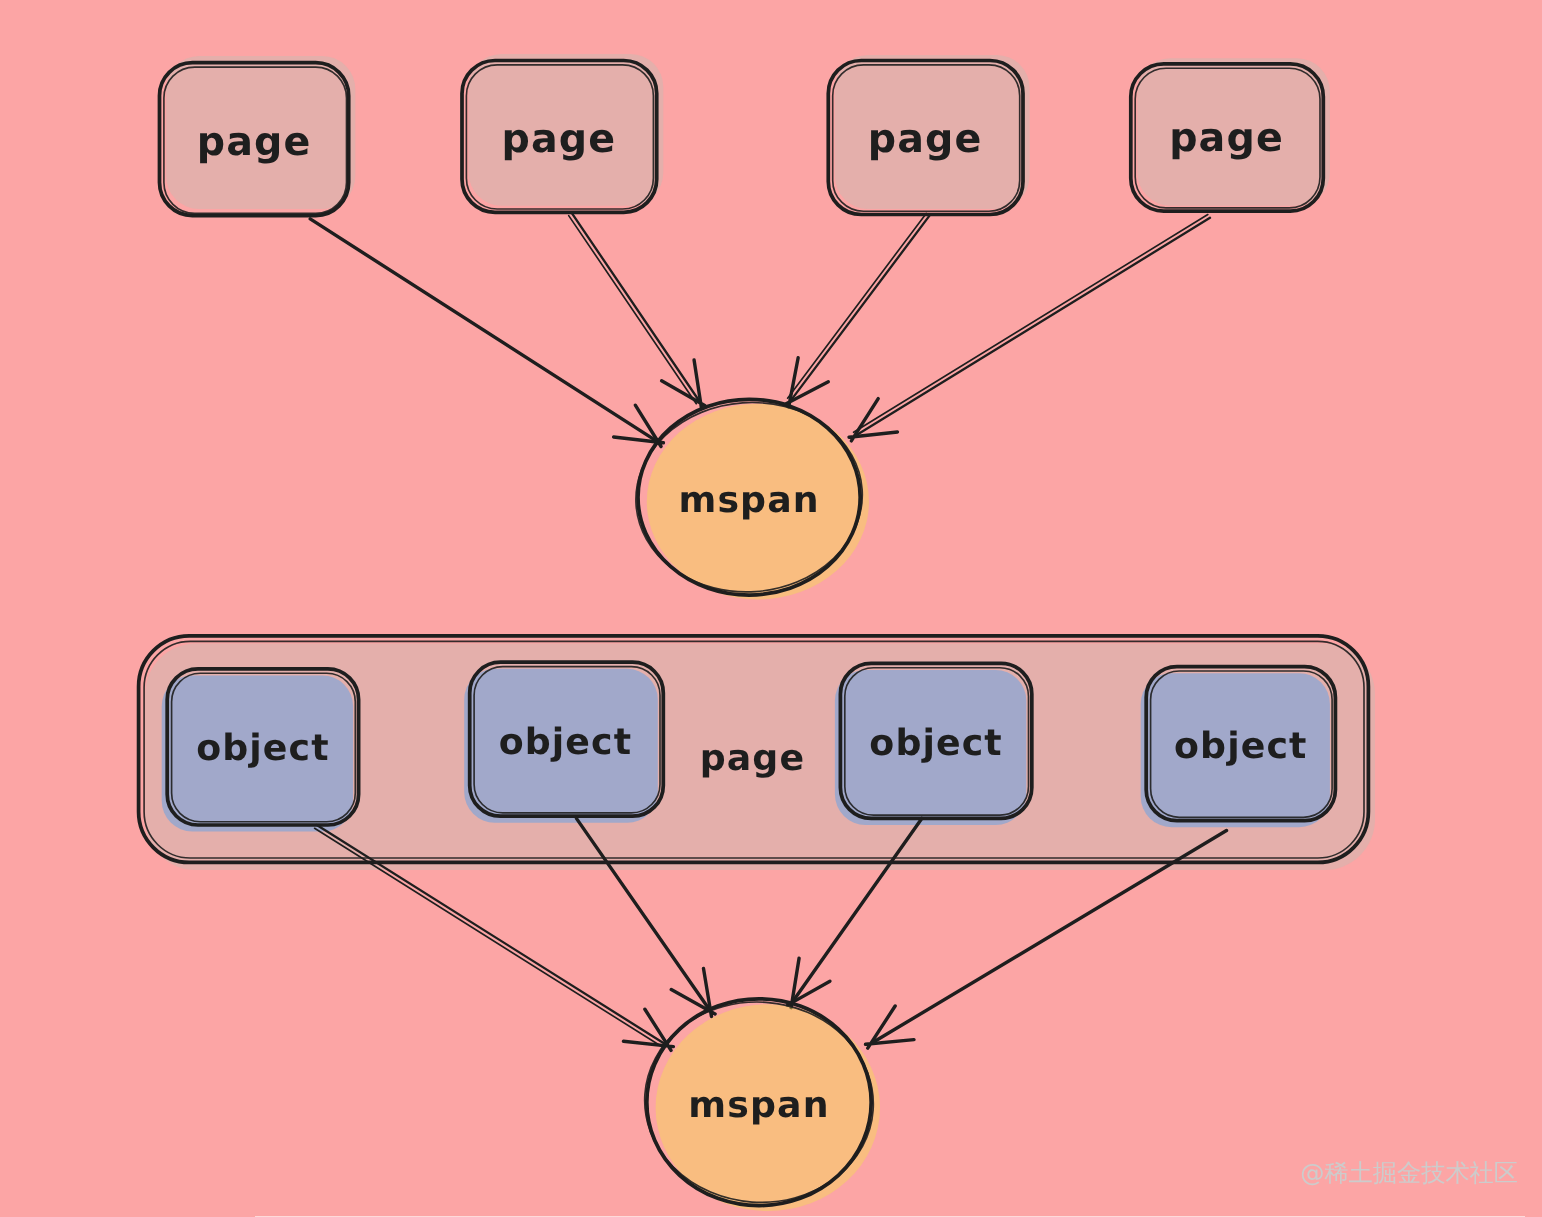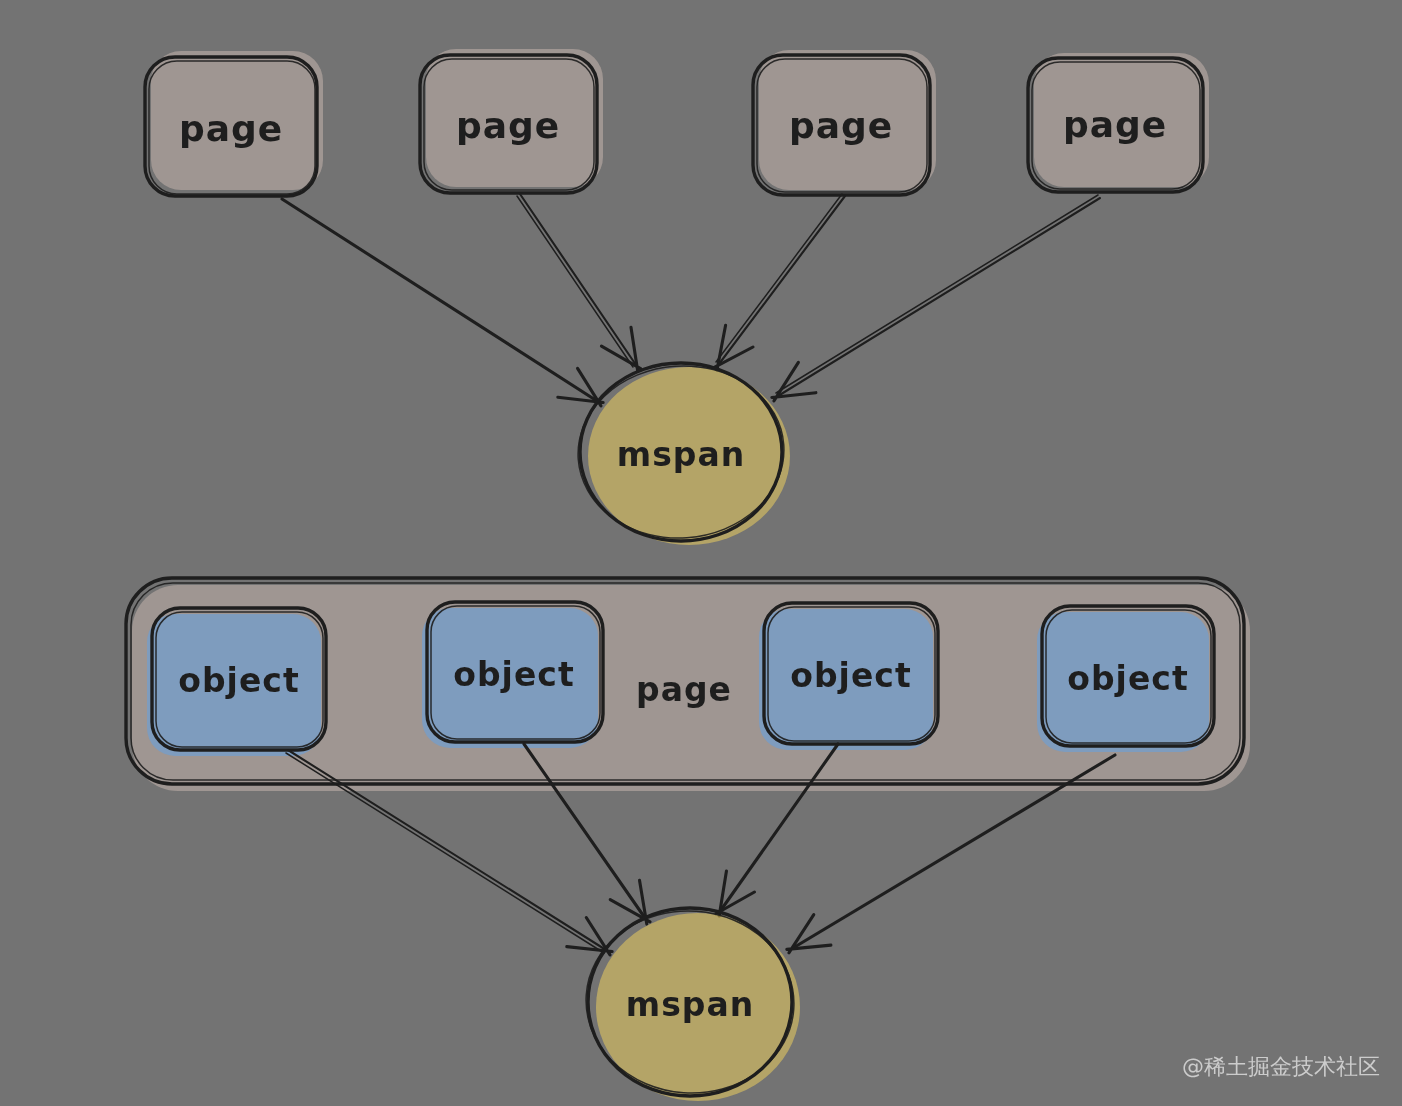--- a/index.html
+++ b/index.html
@@ -4,21 +4,21 @@
 <style>
   html, body {
     margin: 0;
     padding: 0;
     background: #ffffff;
   }
   .stage {
     position: relative;
     width: 1402px;
     height: 1106px;
-    background: #737373;
+    background: #fca5a5;
     overflow: hidden;
   }
   svg {
     display: block;
     font-family: "DejaVu Sans", "Liberation Sans", sans-serif;
   }
   .sketch {
     stroke: #1e1e1e;
     stroke-linecap: round;
     stroke-linejoin: round;

